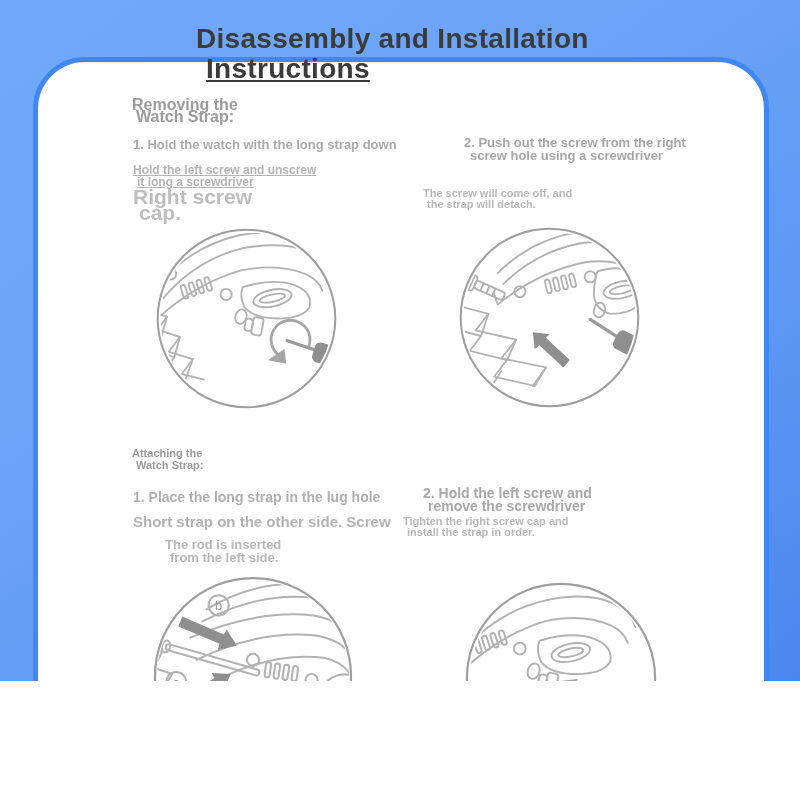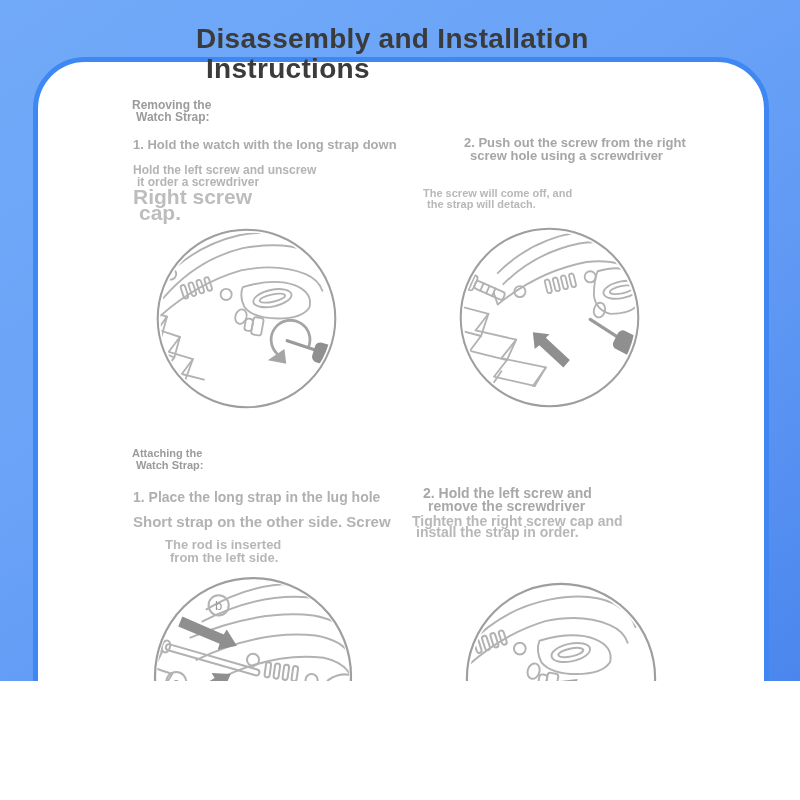--- a/index.html
+++ b/index.html
@@ -3,46 +3,46 @@
 <meta charset="utf-8">
 <style>
   html,body{margin:0;padding:0;}
   body{width:800px;height:800px;font-family:"Liberation Sans",sans-serif;}
   .stage{position:relative;width:800px;height:681px;overflow:hidden;
          background:linear-gradient(145deg,#72aaf9 0%,#6aa3f7 40%,#5e98f4 68%,#4b86ee 100%);}
   .card{position:absolute;left:33px;top:57px;width:736px;height:734px;box-sizing:border-box;
         background:#ffffff;border:5px solid #3f87f2;border-radius:52px;}
   .page-title{position:absolute;left:196px;top:24px;z-index:3;color:#3b3b3b;
               font-weight:bold;font-size:28px;line-height:30px;letter-spacing:0.3px;}
-  .page-title .t2{margin-left:10px;}
+  .page-title .t2{margin-left:10px;text-decoration:underline;}
 
   .txt{position:absolute;font-weight:bold;z-index:2;}
   .ind{display:block;}
   
-  .s1-head{left:132px;top:99px;font-size:12px;line-height:12px;color:#9b9b9b;}
+  .s1-head{left:132px;top:99px;font-size:16px;line-height:12px;color:#9b9b9b;}
   .s1-head .ind{padding-left:4px;}
   .s1-step1{left:133px;top:137px;font-size:13px;color:#ababab;}
   .s1-sub1{left:133px;top:164px;font-size:12px;line-height:12px;color:#b4b4b4;}
-  .s1-sub1 .ind{padding-left:4px;}
+  .s1-sub1 .ind{padding-left:4px;text-decoration:underline;}
   .s1-note1{left:133px;top:189px;font-size:21px;line-height:16px;color:#bdbdbd;}
   .s1-note1 .ind{padding-left:6px;}
   .s1-step2{left:423px;top:136px;font-size:13px;line-height:13px;color:#a6a6a6;}
   .s1-step2 .ind{padding-left:6px;margin-left:41px;}
   .s1-sub2{left:423px;top:163px;font-size:11px;line-height:11px;color:#b8b8b8;margin-top:25px;}
   .s1-sub2 .ind{padding-left:4px;}
   
   .s2-head{left:132px;top:447px;font-size:11px;line-height:12px;color:#9b9b9b;}
   .s2-head .ind{padding-left:4px;}
   .s2-step1{left:133px;top:489px;font-size:14px;color:#b0b0b0;}
   .s2-sub1{left:133px;top:513px;font-size:15px;color:#b3b3b3;}
   .s2-note1{left:133px;top:538px;font-size:13px;line-height:13px;color:#b7b7b7;}
   .s2-note1 .ind{padding-left:5px;margin-left:32px;}
   .s2-step2{left:423px;top:487px;font-size:14px;line-height:13px;color:#a8a8a8;}
   .s2-step2 .ind{padding-left:5px;}
-  .s2-sub2{left:412px;top:516px;font-size:14px;line-height:11px;color:#b8b8b8;}
+  .s2-sub2{left:403px;top:516px;font-size:11px;line-height:11px;color:#b8b8b8;}
   .s2-sub2 .ind{padding-left:4px;}
 
   .fig{position:absolute;z-index:1;}
   .fig svg{display:block;width:100%;height:100%;}
   .fig-1{left:154px;top:226px;width:185px;height:185px;}
   .fig-2{left:457px;top:225px;width:185px;height:185px;}
   .fig-3{left:152px;top:575px;width:202px;height:202px;}
   .fig-4{left:463px;top:580px;width:196px;height:196px;}
 
   .ring{fill:none;stroke:#9e9e9e;stroke-width:2.2;}
@@ -65,21 +65,21 @@
 
   <div class="card"></div>
 
   <div class="txt s1-head">
     <span class="ind" style="padding-left:0">Removing the</span>
     <span class="ind">Watch Strap:</span>
   </div>
   <div class="txt s1-step1">1. Hold the watch with the long strap down</div>
   <div class="txt s1-sub1">
     <span class="ind" style="padding-left:0">Hold the left screw and unscrew</span>
-    <span class="ind">it order a screwdriver</span>
+    <span class="ind">it long a screwdriver</span>
   </div>
   <div class="txt s1-note1">
     <span class="ind" style="padding-left:0">Right screw</span>
     <span class="ind">cap.</span>
   </div>
   <div class="txt s1-step2">
     <span class="ind" style="padding-left:0">2. Push out the screw from the right</span>
     <span class="ind">screw hole using a screwdriver</span>
   </div>
   <div class="txt s1-sub2">

